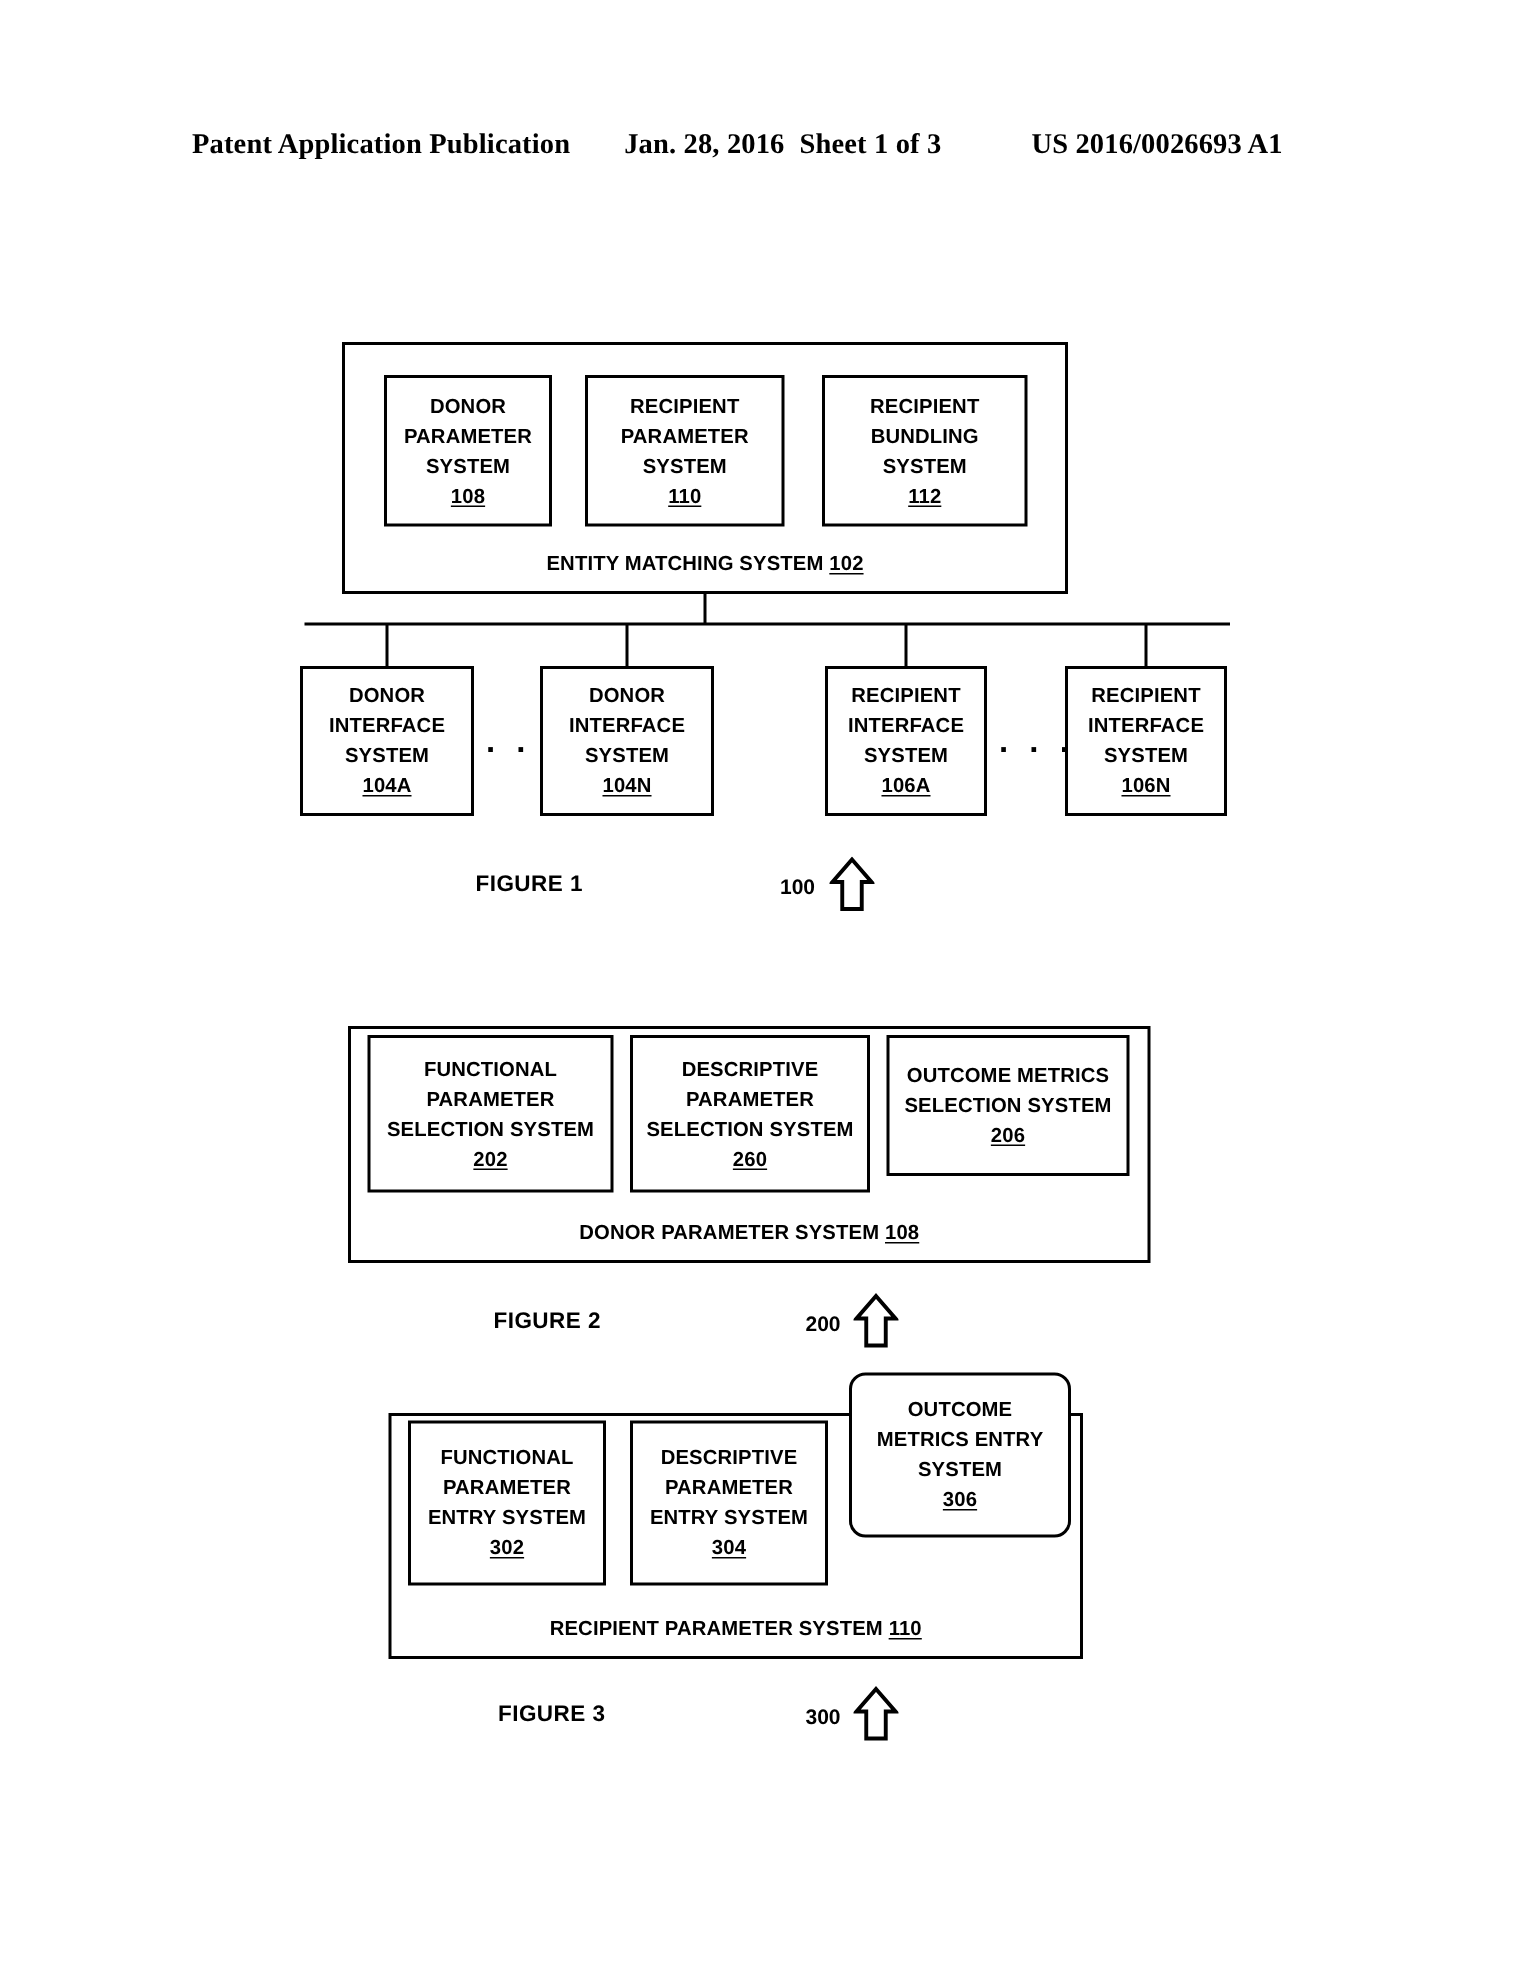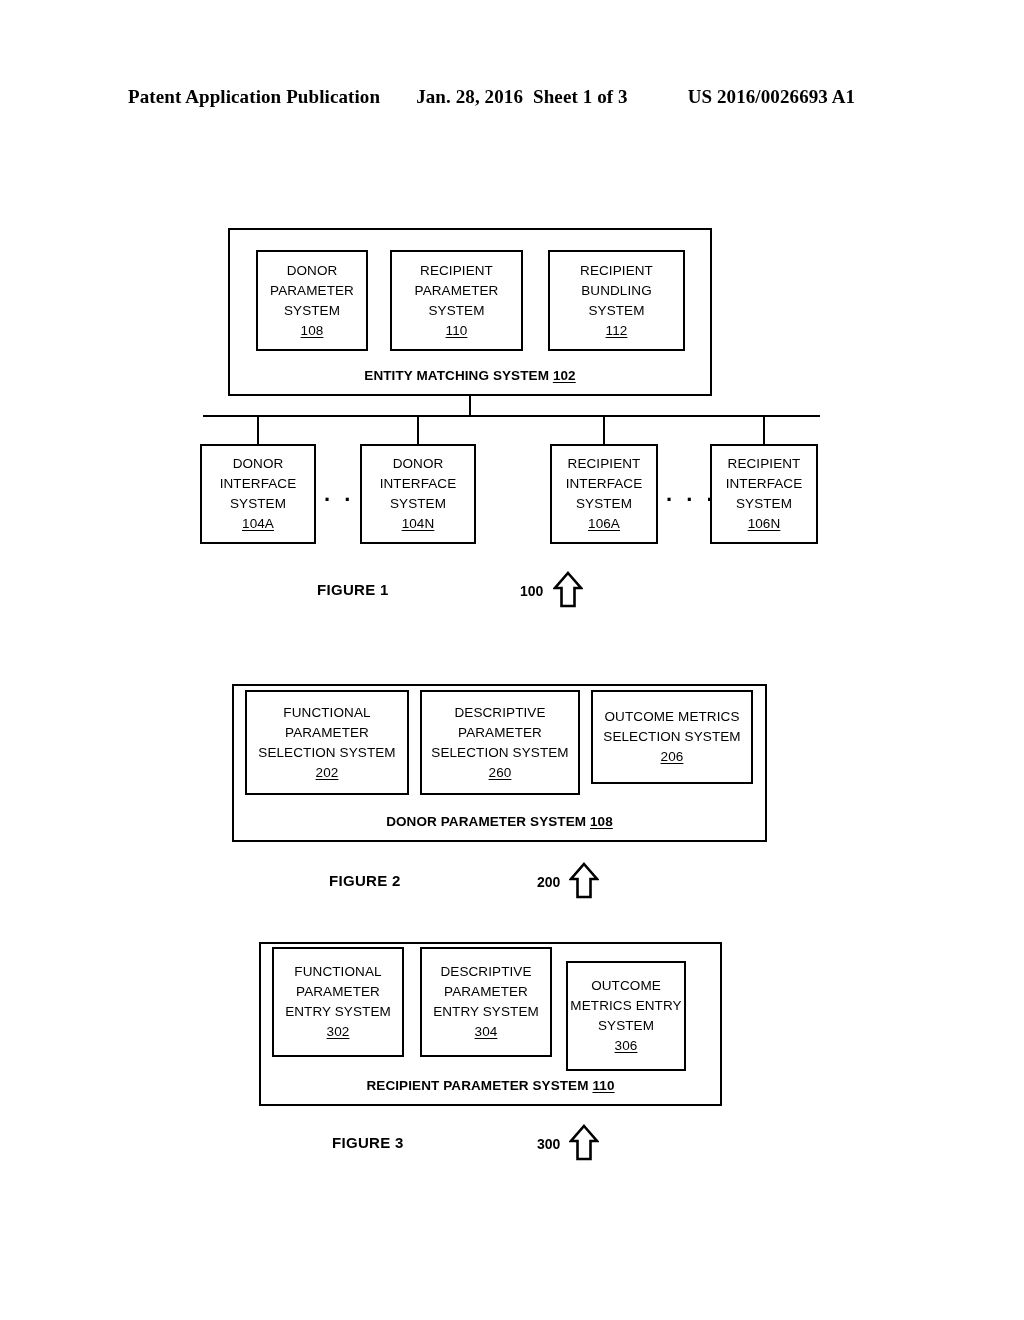--- a/index.html
+++ b/index.html
@@ -45,21 +45,21 @@
   .inner-box {
     position: absolute;
     border: 2px solid #000;
     box-sizing: border-box;
     background: #fff;
     display: flex;
     flex-direction: column;
     align-items: center;
     justify-content: center;
     text-align: center;
-    font-weight: normal;
+    font-weight: bold;
     font-size: 13.5px;
     line-height: 20px;
     letter-spacing: 0.1px;
   }
   .inner-box .ln { display: block; white-space: nowrap; }
   .ref-u { text-decoration: underline; text-underline-offset: 2px; }
 
   .outer-caption {
     position: absolute;
     left: 0;
@@ -237,21 +237,21 @@
   <span class="ln ref-u">302</span>
 </div>
 
 <div class="inner-box" style="left:420px; top:947px; width:132px; height:110px;">
   <span class="ln">DESCRIPTIVE</span>
   <span class="ln">PARAMETER</span>
   <span class="ln">ENTRY SYSTEM</span>
   <span class="ln ref-u">304</span>
 </div>
 
-<div class="inner-box" style="left:566px; top:961px; width:120px; height:110px;">
+<div class="inner-box" style="left:566px; top:915px; width:148px; height:110px;border-radius:11px;">
   <span class="ln">OUTCOME</span>
   <span class="ln">METRICS ENTRY</span>
   <span class="ln">SYSTEM</span>
   <span class="ln ref-u">306</span>
 </div>
 
 <div class="fig-caption" style="left:332px; top:1134px;">FIGURE 3</div>
 <div class="fig-ref" style="left:537px; top:1136px;">300</div>
 <svg class="up-arrow" style="left:569px; top:1124px;" viewBox="0 0 30 38" aria-hidden="true">
   <polygon points="15,2 28,17 21.5,17 21.5,35 8.5,35 8.5,17 2,17" fill="#ffffff" stroke="#000000" stroke-width="2.6" stroke-linejoin="miter"></polygon>

